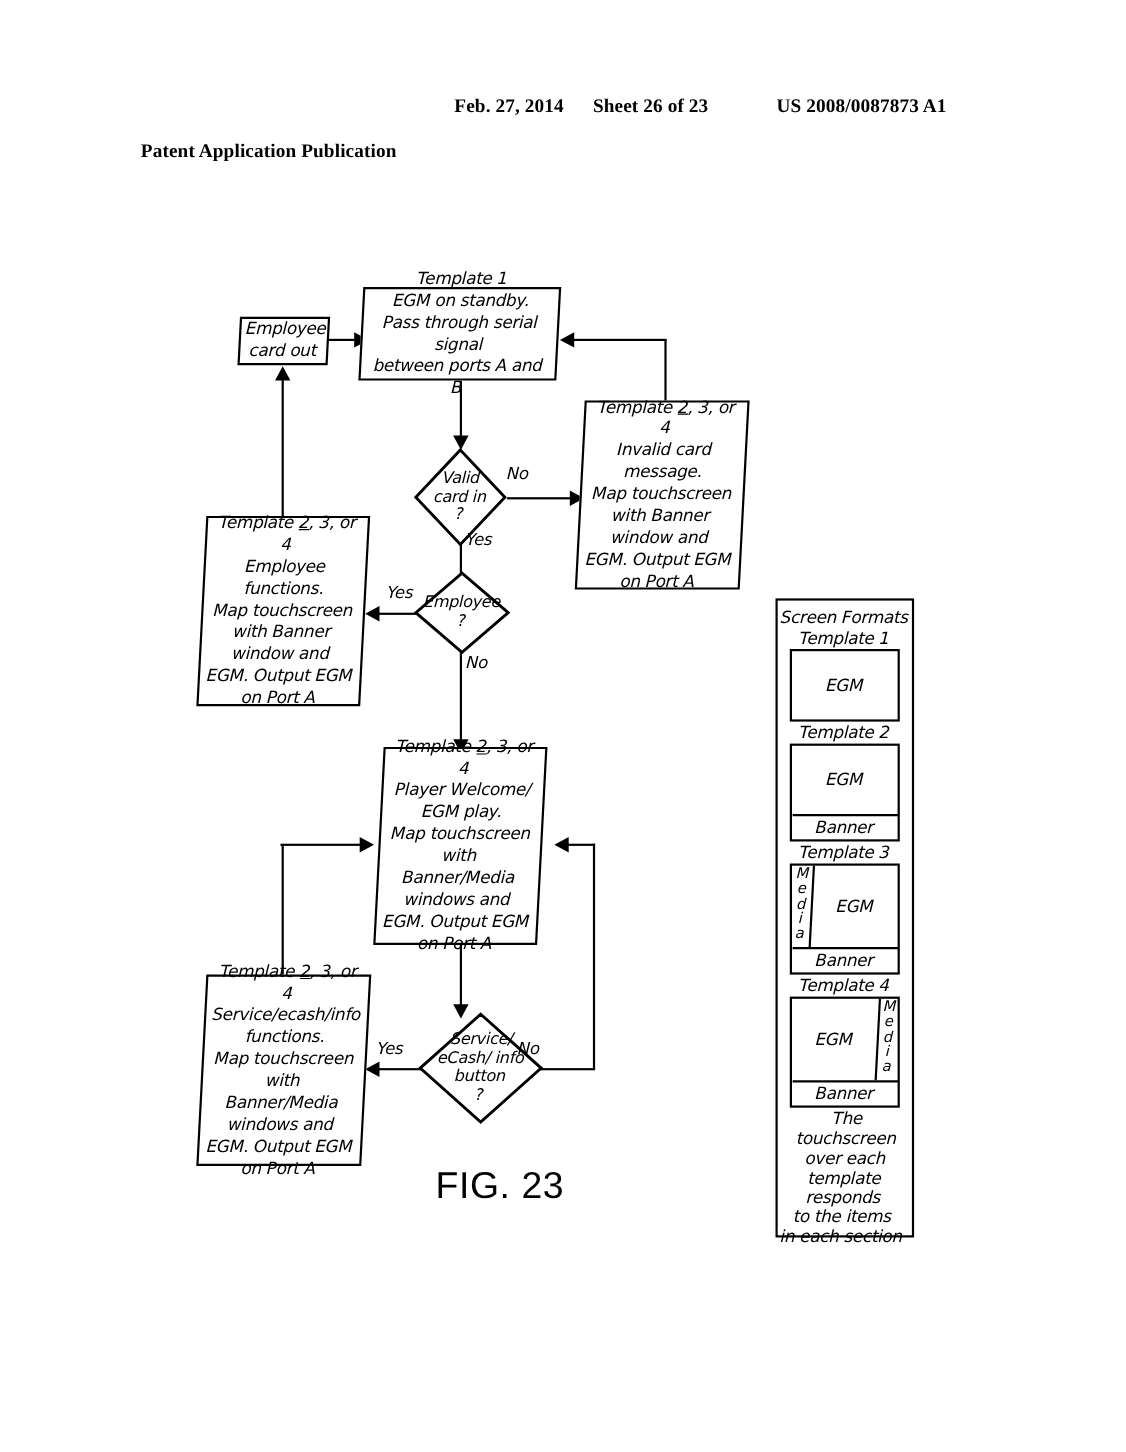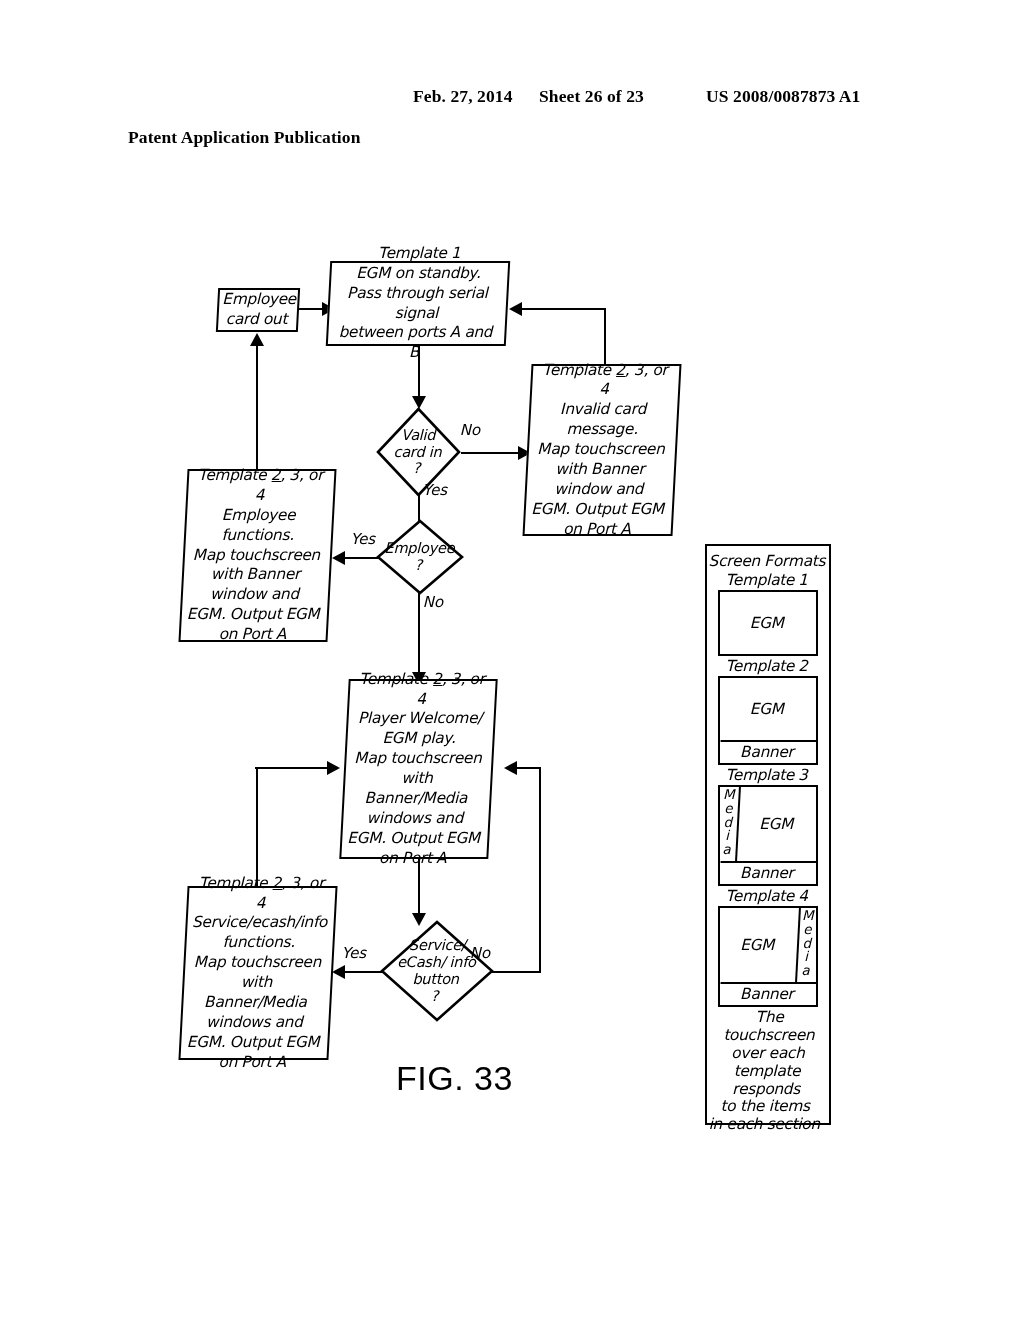--- a/index.html
+++ b/index.html
@@ -350,15 +350,15 @@
           <span>i</span>
           <span>a</span>
         </div>
       </div>
       <div class="banner-cell">Banner</div>
     </div>
 
     <div class="lg-note">The touchscreen<br>over each<br>template responds<br>to the items<br>in each section</div>
   </div>
 
-  <div id="fig-caption">FIG. 33</div>
+  <div id="fig-caption">FIG. 23</div>
 
 </div>
 
 </body></html>

